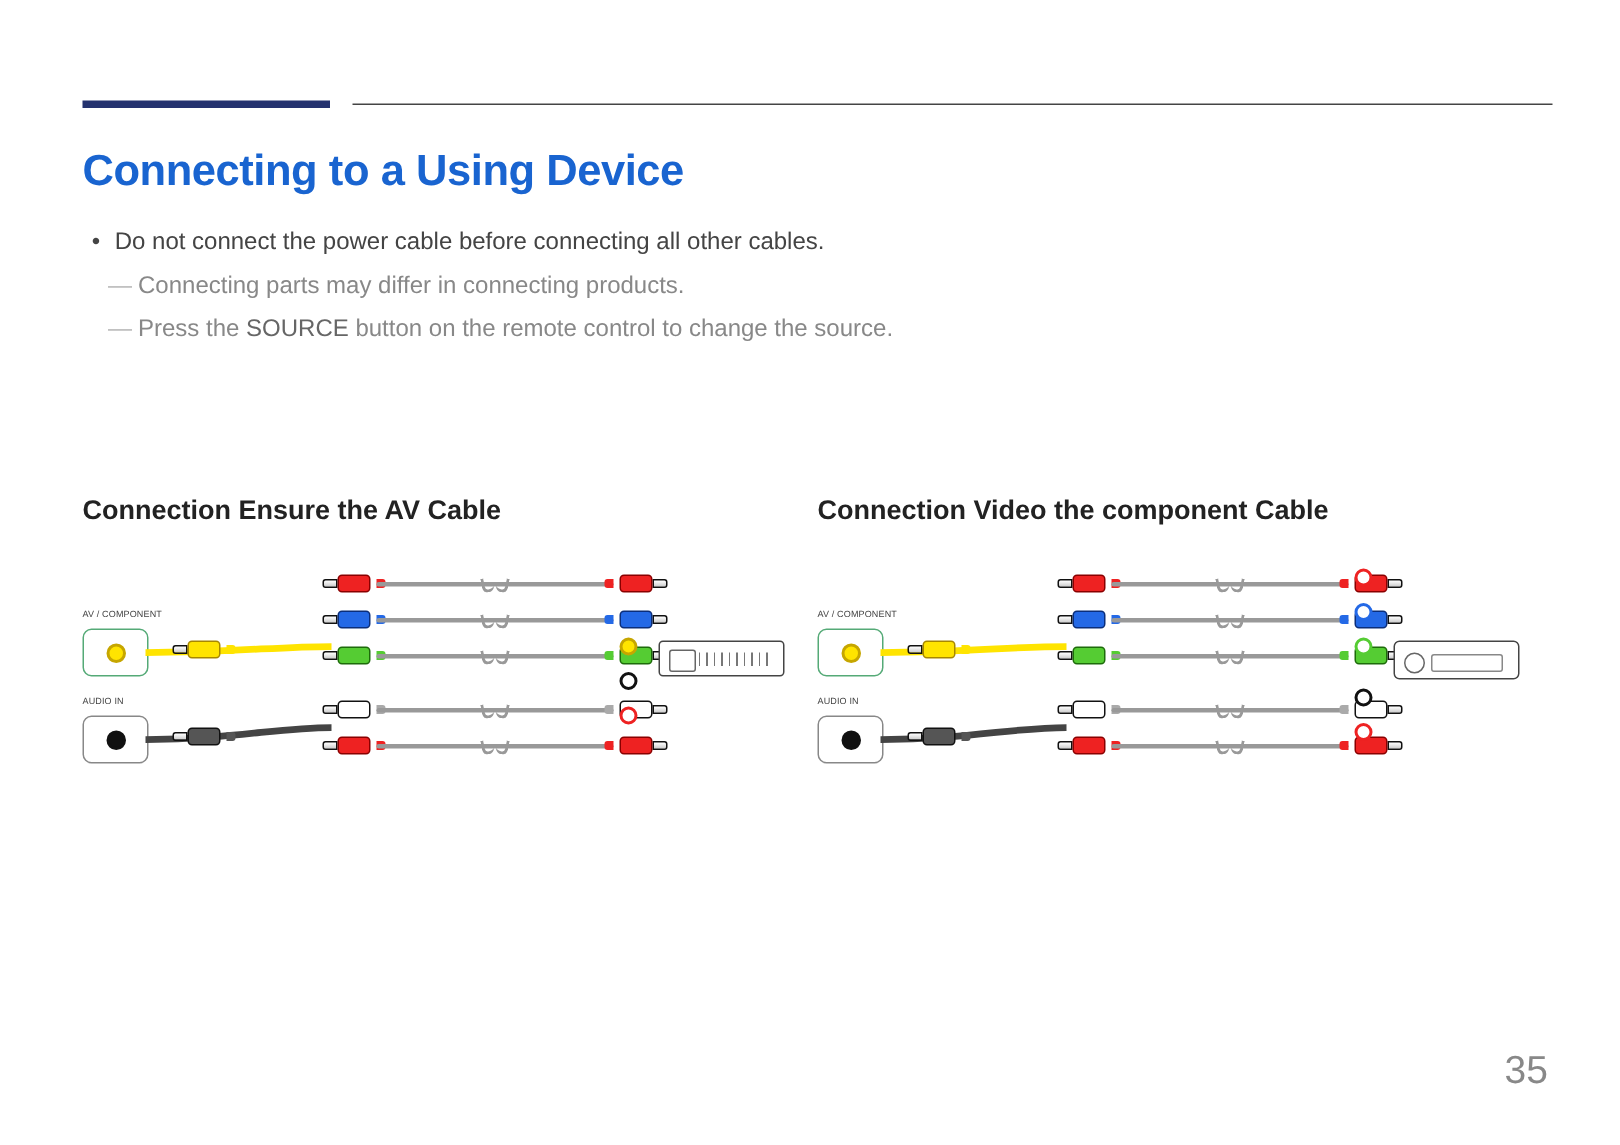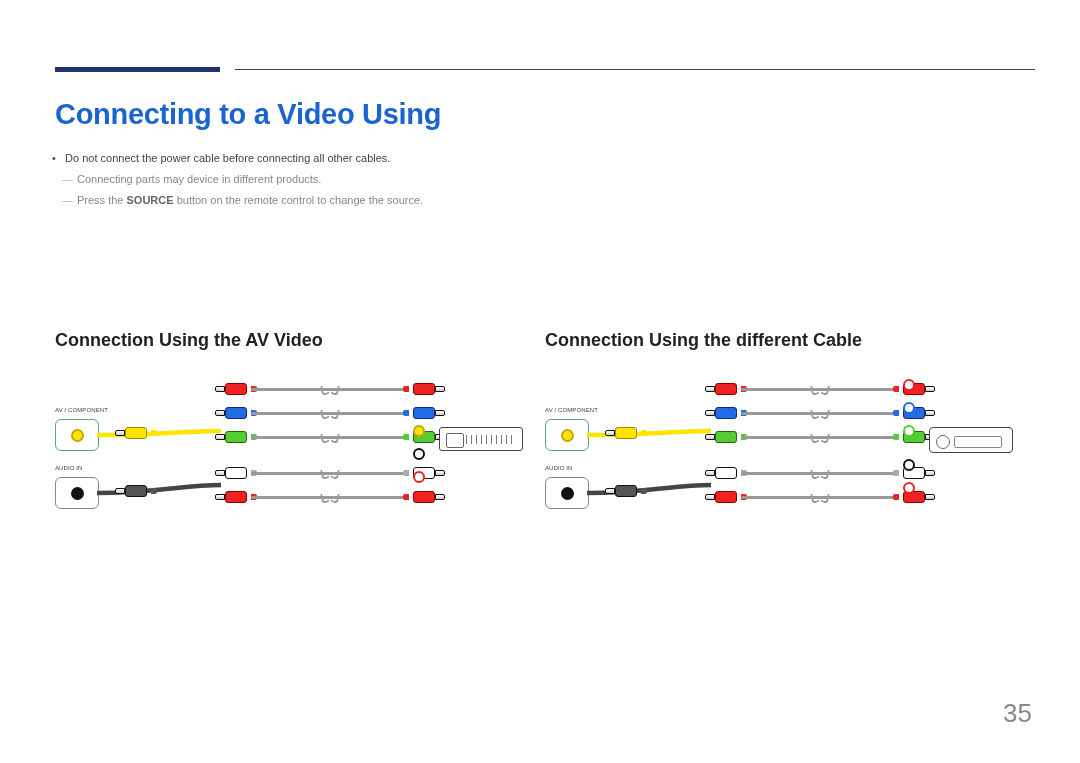--- a/index.html
+++ b/index.html
@@ -31,23 +31,23 @@
     top: 98px;
     left: 55px;
     font-size: 29px;
     font-weight: 600;
     color: #1964d0;
     letter-spacing: -0.3px;
   }
   .intro {
     position: absolute;
     top: 150px;
-    left: 46px;
+    left: 56px;
     width: 640px;
-    font-size: 11px;
+    font-size: 16px;
     color: #444;
     line-height: 1.55;
   }
   .intro ul { list-style: none; }
   .intro li.bullet::before {
     content: "•";
     display: inline-block;
     width: 16px;
     text-align: center;
   }
@@ -56,21 +56,21 @@
   .intro .note {
     margin-left: 16px;
     color: #888;
     margin-top: 4px;
   }
   .intro .note::before {
     content: "—";
     color: #bbb;
     margin-right: 4px;
   }
-  .intro .note strong { color: #666; font-weight: 700; }
+  .intro .note strong { color: #666; font-weight: 400; }
   .section {
     position: absolute;
     width: 490px;
   }
   .section.left { left: 55px; top: 330px; }
   .section.right { left: 545px; top: 330px; }
   .h2 {
     font-size: 18px;
     font-weight: 600;
     color: #222;
@@ -274,34 +274,34 @@
     color: #888;
     font-weight: 300;
   }
 </style>
 </head>
 <body>
 
 <div class="topbar"></div>
 <div class="topline"></div>
 
-<h1 class="h1">Connecting to a Video Using</h1>
+<h1 class="h1">Connecting to a Using Device</h1>
 
 <div class="intro">
   <ul>
     <li class="bullet">
       <span>Do not connect the power cable before connecting all other cables.</span><br>
     </li>
   </ul>
-  <div class="note">Connecting parts may device in different products.</div>
+  <div class="note">Connecting parts may differ in connecting products.</div>
   <div class="note">Press the <strong>SOURCE</strong> button on the remote control to change the source.</div>
 </div>
 
 <div class="section left">
-  <div class="h2">Connection Using the AV Video</div>
+  <div class="h2">Connection Ensure the AV Cable</div>
   <div class="diagram">
 
     <div class="portlbl" style="left:0; top:28px;">AV / COMPONENT</div>
     <div class="portbox" style="left:0; top:40px;">
       <div class="jack y"></div>
     </div>
     <div class="portlbl" style="left:0; top:86px;">AUDIO IN</div>
     <div class="portbox audio" style="left:0; top:98px;">
       <div class="jack b"></div>
     </div>
@@ -421,21 +421,21 @@
       <div class="dj y"></div>
       <div class="dj"></div>
       <div class="dj r"></div>
     </div>
 
     <div class="device" style="top:48px;"></div>
   </div>
 </div>
 
 <div class="section right">
-  <div class="h2">Connection Using the different Cable</div>
+  <div class="h2">Connection Video the component Cable</div>
   <div class="diagram">
 
     <div class="portlbl" style="left:0; top:28px;">AV / COMPONENT</div>
     <div class="portbox" style="left:0; top:40px;">
       <div class="jack y"></div>
     </div>
     <div class="portlbl" style="left:0; top:86px;">AUDIO IN</div>
     <div class="portbox audio" style="left:0; top:98px;">
       <div class="jack b"></div>
     </div>

